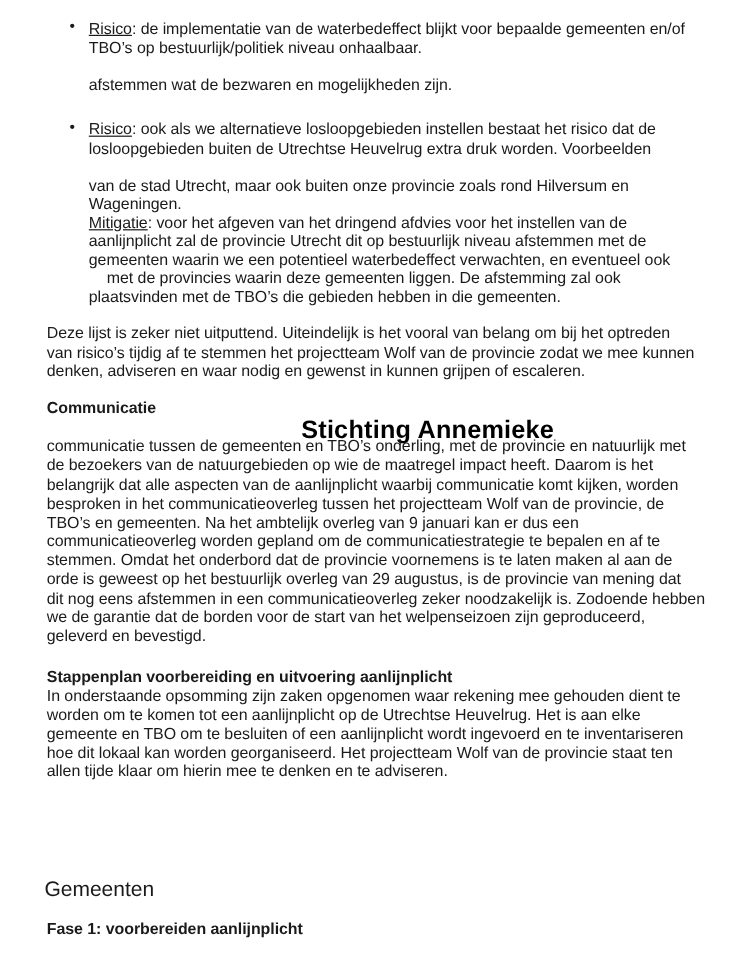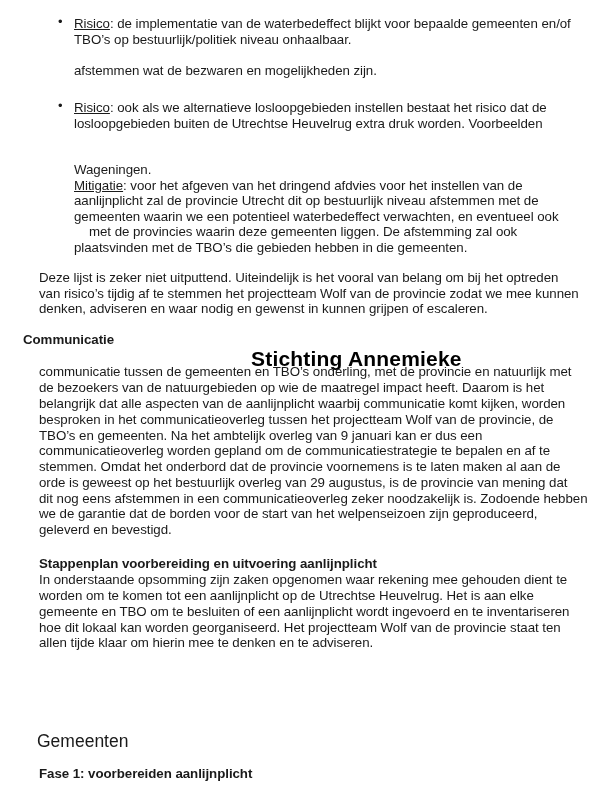--- a/index.html
+++ b/index.html
@@ -24,34 +24,35 @@
 <div class="page">
 
   <div class="bullet" style="left:58px; top:14px;">•</div>
   <div class="line" style="left:74px; top:16px;"><span class="u">Risico</span><span>: de implementatie van de waterbedeffect blijkt voor bepaalde gemeenten en/of</span></div>
   <div class="line" style="left:74px; top:31.5px;">TBO’s op bestuurlijk/politiek niveau onhaalbaar.</div>
   <div class="line" style="left:74px; top:62.5px;">afstemmen wat de bezwaren en mogelijkheden zijn.</div>
 
   <div class="bullet" style="left:58px; top:98px;">•</div>
   <div class="line" style="left:74px; top:100px;"><span class="u">Risico</span><span>: ook als we alternatieve losloopgebieden instellen bestaat het risico dat de</span></div>
   <div class="line" style="left:74px; top:115.5px;">losloopgebieden buiten de Utrechtse Heuvelrug extra druk worden. Voorbeelden</div>
+  <div class="line" style="left:74px; top:146.5px;">van de stad Utrecht, maar ook buiten onze provincie zoals rond Hilversum en</div>
   <div class="line" style="left:74px; top:162px;">Wageningen.</div>
   <div class="line" style="left:74px; top:177.5px;"><span class="u">Mitigatie</span><span>: voor het afgeven van het dringend afdvies voor het instellen van de</span></div>
   <div class="line" style="left:74px; top:193px;">aanlijnplicht zal de provincie Utrecht dit op bestuurlijk niveau afstemmen met de</div>
   <div class="line" style="left:74px; top:208.5px;">gemeenten waarin we een potentieel waterbedeffect verwachten, en eventueel ook</div>
   <div class="line" style="left:74px; top:224px;margin-left:15px;">met de provincies waarin deze gemeenten liggen. De afstemming zal ook</div>
   <div class="line" style="left:74px; top:239.5px;">plaatsvinden met de TBO’s die gebieden hebben in die gemeenten.</div>
 
   <div class="line" style="left:39px; top:270px;">Deze lijst is zeker niet uitputtend. Uiteindelijk is het vooral van belang om bij het optreden</div>
   <div class="line" style="left:39px; top:285.5px;">van risico’s tijdig af te stemmen het projectteam Wolf van de provincie zodat we mee kunnen</div>
   <div class="line" style="left:39px; top:301px;">denken, adviseren en waar nodig en gewenst in kunnen grijpen of escaleren.</div>
 
   <div class="watermark">Stichting Annemieke</div>
 
-  <div class="line bold" style="left:23px; top:332px;">Communicatie</div>
+  <div class="line bold" style="left:39px; top:332px;">Communicatie</div>
   <div class="line" style="left:39px; top:364px;">communicatie tussen de gemeenten en TBO’s onderling, met de provincie en natuurlijk met</div>
   <div class="line" style="left:39px; top:380px;">de  bezoekers van de natuurgebieden op wie de maatregel impact heeft. Daarom is het</div>
   <div class="line" style="left:39px; top:396px;">belangrijk dat alle aspecten van de aanlijnplicht waarbij communicatie komt kijken, worden</div>
   <div class="line" style="left:39px; top:412px;">besproken in het communicatieoverleg tussen het projectteam Wolf van de provincie, de</div>
   <div class="line" style="left:39px; top:427.5px;">TBO’s en gemeenten. Na het ambtelijk overleg van 9 januari kan er dus een</div>
   <div class="line" style="left:39px; top:443px;">communicatieoverleg worden gepland om de communicatiestrategie te bepalen en af te</div>
   <div class="line" style="left:39px; top:459px;">stemmen. Omdat het onderbord dat de provincie voornemens is te laten maken al aan de</div>
   <div class="line" style="left:39px; top:475px;">orde is geweest op het bestuurlijk overleg van 29 augustus, is de provincie van mening dat</div>
   <div class="line" style="left:39px; top:490.5px;">dit nog eens afstemmen in een communicatieoverleg zeker noodzakelijk is. Zodoende hebben</div>
   <div class="line" style="left:39px; top:506px;">we de garantie dat de borden voor de start van het welpenseizoen zijn geproduceerd,</div>

